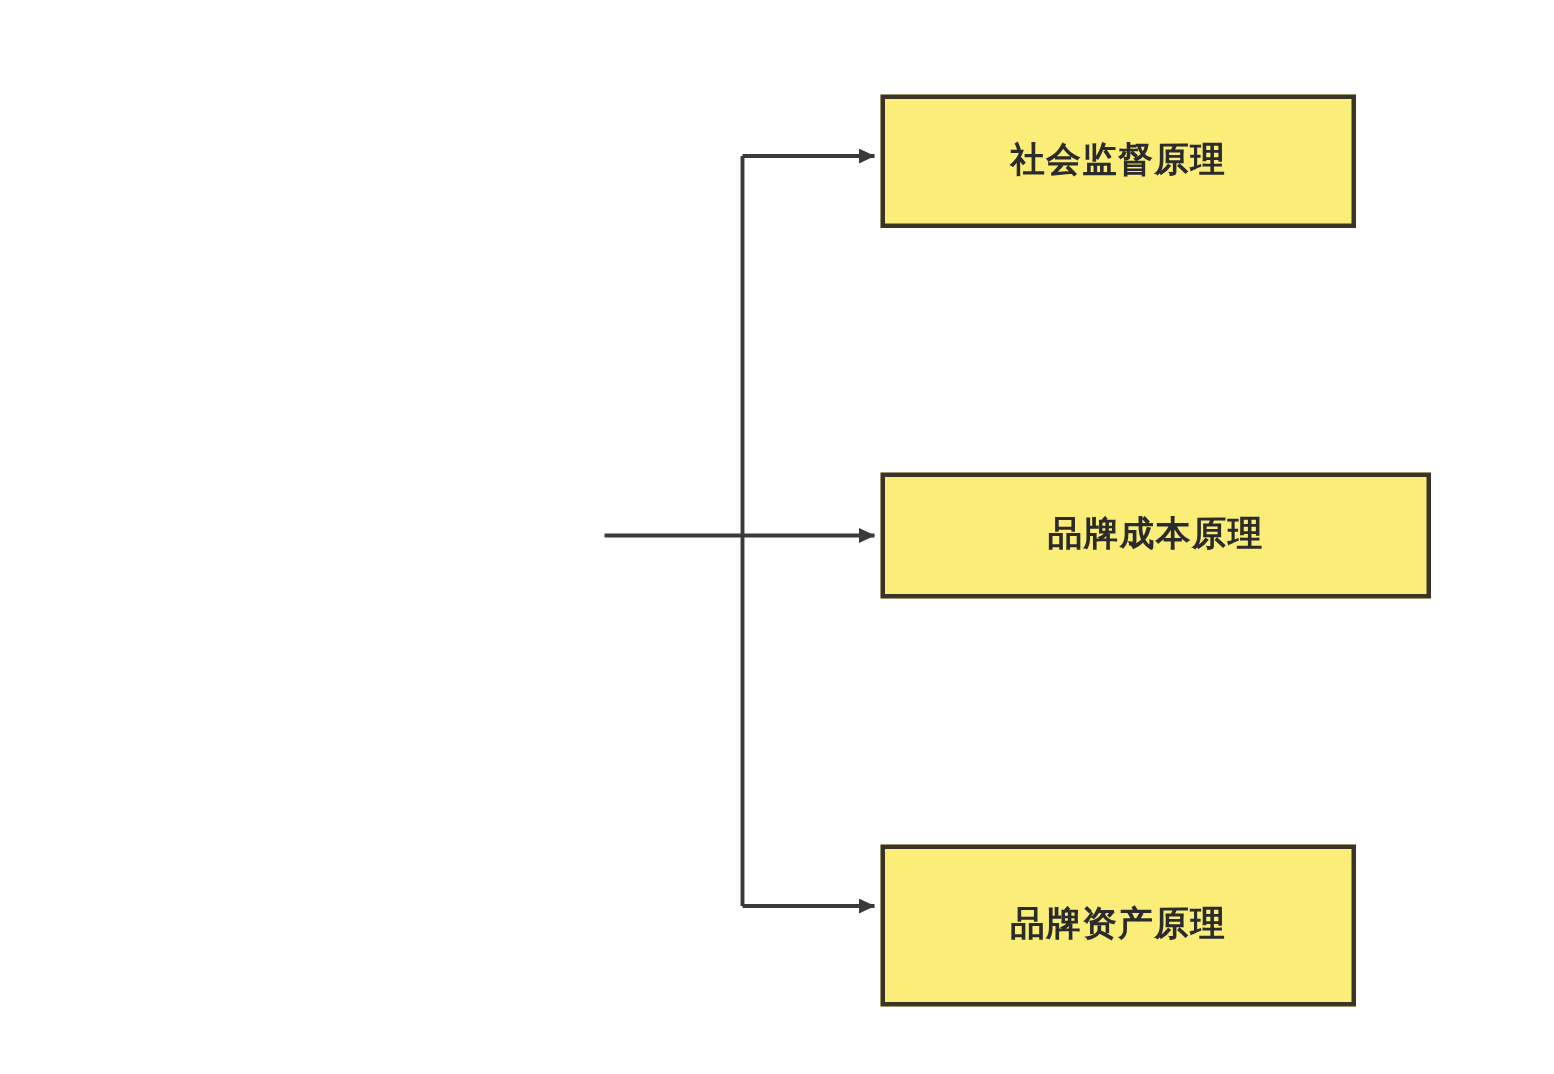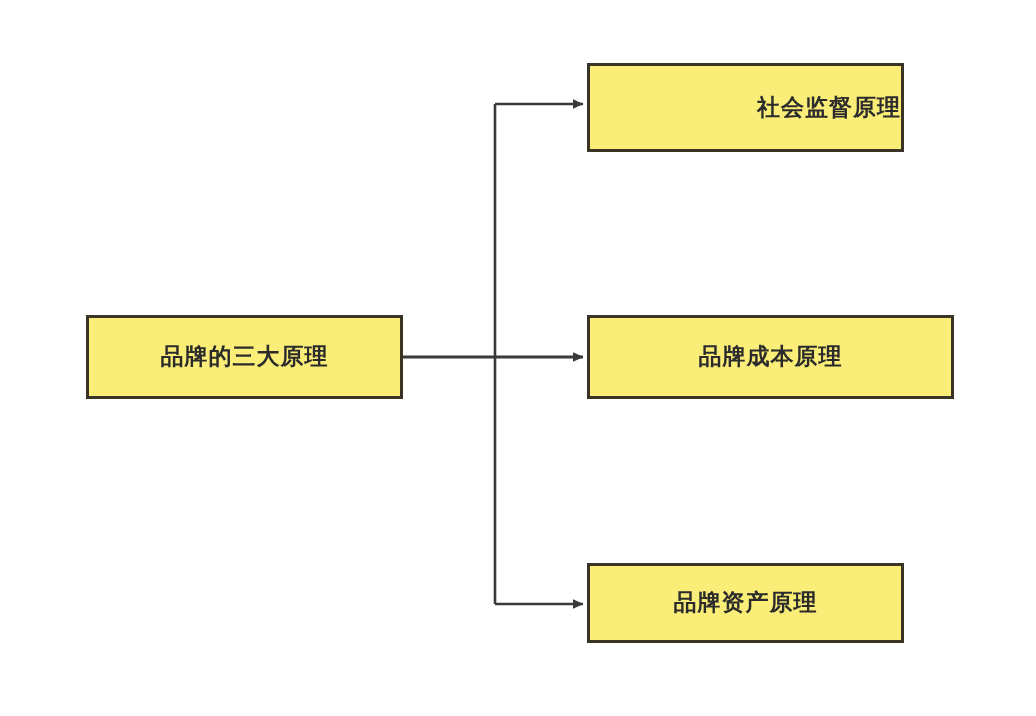--- a/index.html
+++ b/index.html
@@ -49,33 +49,32 @@
     left: 86px;
     top: 315px;
     width: 317px;
     height: 84px;
   }
   #node-child-0 {
     left: 587px;
     top: 63px;
     width: 317px;
     height: 89px;
-    justify-content: flex-end;
   }
   #node-child-1 {
     left: 587px;
     top: 315px;
     width: 367px;
     height: 84px;
   }
   #node-child-2 {
     left: 587px;
     top: 563px;
     width: 317px;
-    height: 80px;
+    height: 108px;
   }
 </style>
 </head>
 <body>
 
 <div id="canvas">
 
   <svg id="connectors" viewBox="0 0 1036 716" width="1036" height="716" xmlns="http://www.w3.org/2000/svg">
     <defs>
       <marker id="arrowhead" markerWidth="11" markerHeight="11" refX="10.5" refY="5" orient="auto" markerUnits="userSpaceOnUse">
@@ -85,23 +84,20 @@
 
     <path d="M 495 104 L 495 604" fill="none" stroke="#3a3a3a" stroke-width="2.6"></path>
 
     <path d="M 403 357 L 583 357" fill="none" stroke="#3a3a3a" stroke-width="2.8" marker-end="url(#arrowhead)"></path>
 
     <path d="M 495 104 L 583 104" fill="none" stroke="#3a3a3a" stroke-width="2.6" marker-end="url(#arrowhead)"></path>
 
     <path d="M 495 604 L 583 604" fill="none" stroke="#3a3a3a" stroke-width="2.6" marker-end="url(#arrowhead)"></path>
   </svg>
 
-  <div class="node" id="node-root">
-    <span class="node-label">品牌的三大原理</span>
-  </div>
 
   <div class="node" id="node-child-0">
     <span class="node-label">社会监督原理</span>
   </div>
 
   <div class="node" id="node-child-1">
     <span class="node-label">品牌成本原理</span>
   </div>
 
   <div class="node" id="node-child-2">

